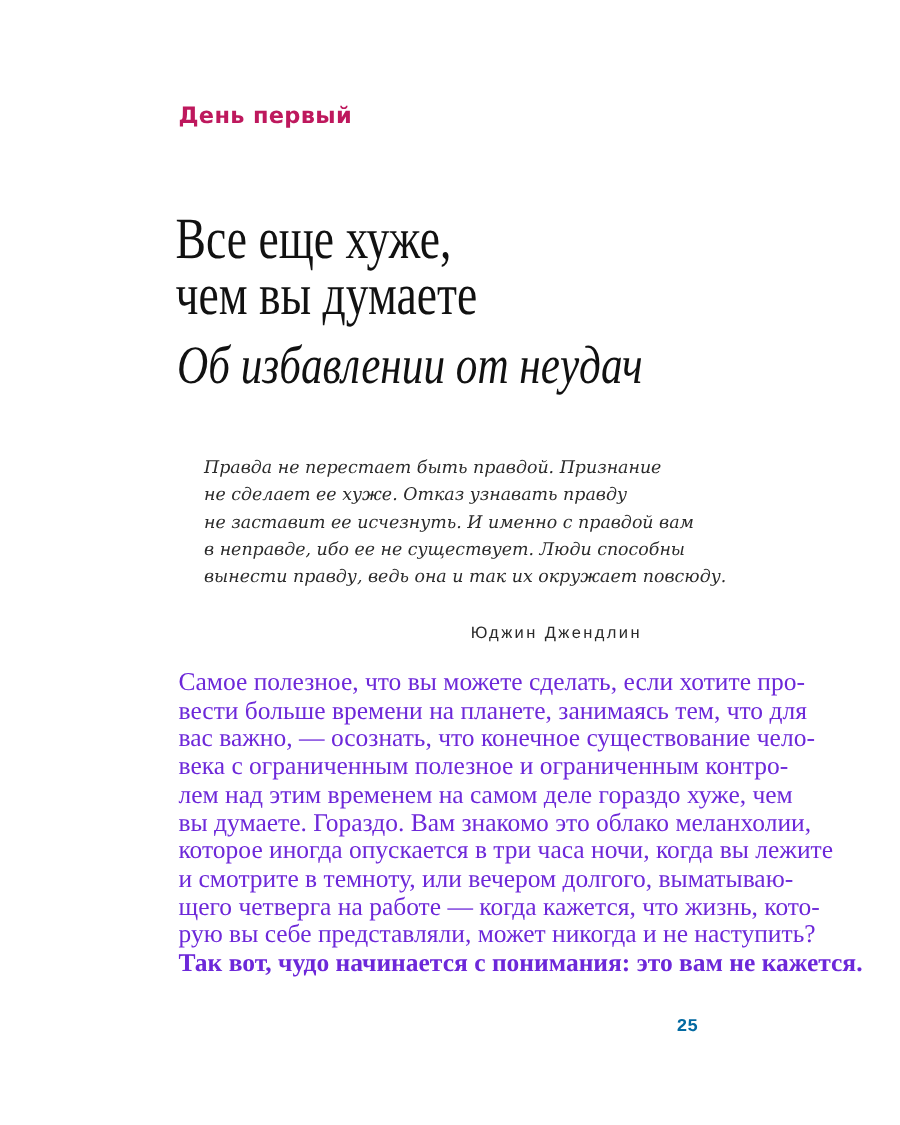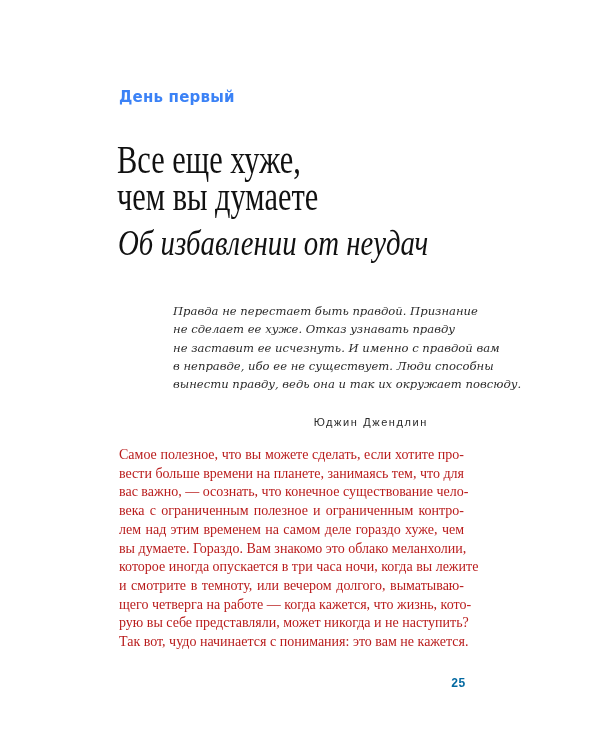--- a/index.html
+++ b/index.html
@@ -5,26 +5,26 @@
   html, body { margin: 0; padding: 0; }
   body {
     width: 600px; height: 750px;
     background: #ffffff;
     position: relative;
     overflow: hidden;
     color: #1a1a1a;
   }
   .page { position: absolute; left: 0; top: 0; width: 600px; height: 750px; }
   .chapter-label {
-    position: absolute; left: 119px; top: 88px;
+    position: absolute; left: 119px; top: 68px;
     font-family: "DejaVu Sans", sans-serif;
     font-weight: bold;
     font-size: 15px;
     letter-spacing: 0.2px;
-    color: #3b82f6;
+    color: #be185d;
   }
   .title {
     position: absolute; left: 117px; top: 141px;
     font-family: "Liberation Serif", serif;
     font-size: 39px;
     line-height: 37px;
     color: #111;
     transform: scaleX(0.78);
     transform-origin: left top;
     white-space: nowrap;
@@ -42,41 +42,41 @@
     white-space: nowrap;
   }
   .epigraph {
     position: absolute; left: 136px; top: 302px; width: 300px;
     font-family: "DejaVu Serif", serif;
     font-style: italic;
     font-size: 11.6px;
     line-height: 18.3px;
     color: #2a2a2a;
   }
-  .epigraph .line { display: block; white-space: nowrap; margin-left: 37px; }
+  .epigraph .line { display: block; white-space: nowrap; }
   .attribution {
     position: absolute; top: 416px; right: 172px;
     font-family: Liberation Sans, sans-serif;
     font-size: 11px;
     letter-spacing: 1.6px;
     color: #2a2a2a;
     white-space: nowrap;
   }
   .body-text {
     position: absolute; left: 119px; top: 446px; width: 345px;
     font-family: "Liberation Serif", serif;
-    font-size: 14px;
+    font-size: 17px;
     line-height: 18.7px;
-    color: #b91c1c;
+    color: #6d28d9;
   }
   .body-text .line {
     display: block; white-space: nowrap;
     text-align: justify; text-align-last: justify;
   }
-  .body-text .line.last { text-align-last: left; }
+  .body-text .line.last { text-align-last: left; font-weight: bold; }
   .page-number {
     position: absolute; left: 451px; top: 677px;
     font-family: Liberation Mono, monospace;
     font-weight: bold;
     font-size: 12px;
     color: #0369a1;
   }
 </style>
 </head>
 <body>

